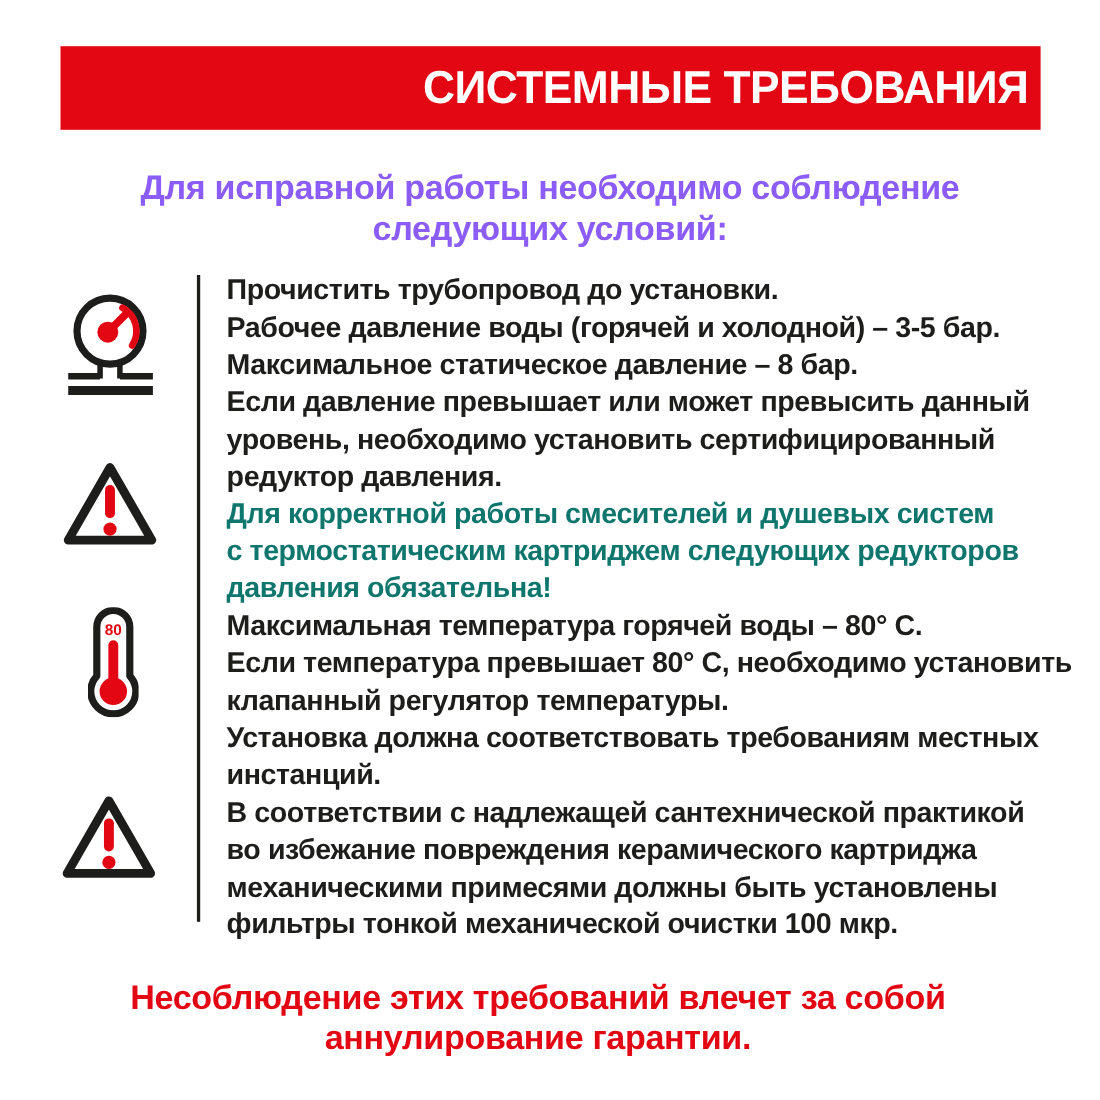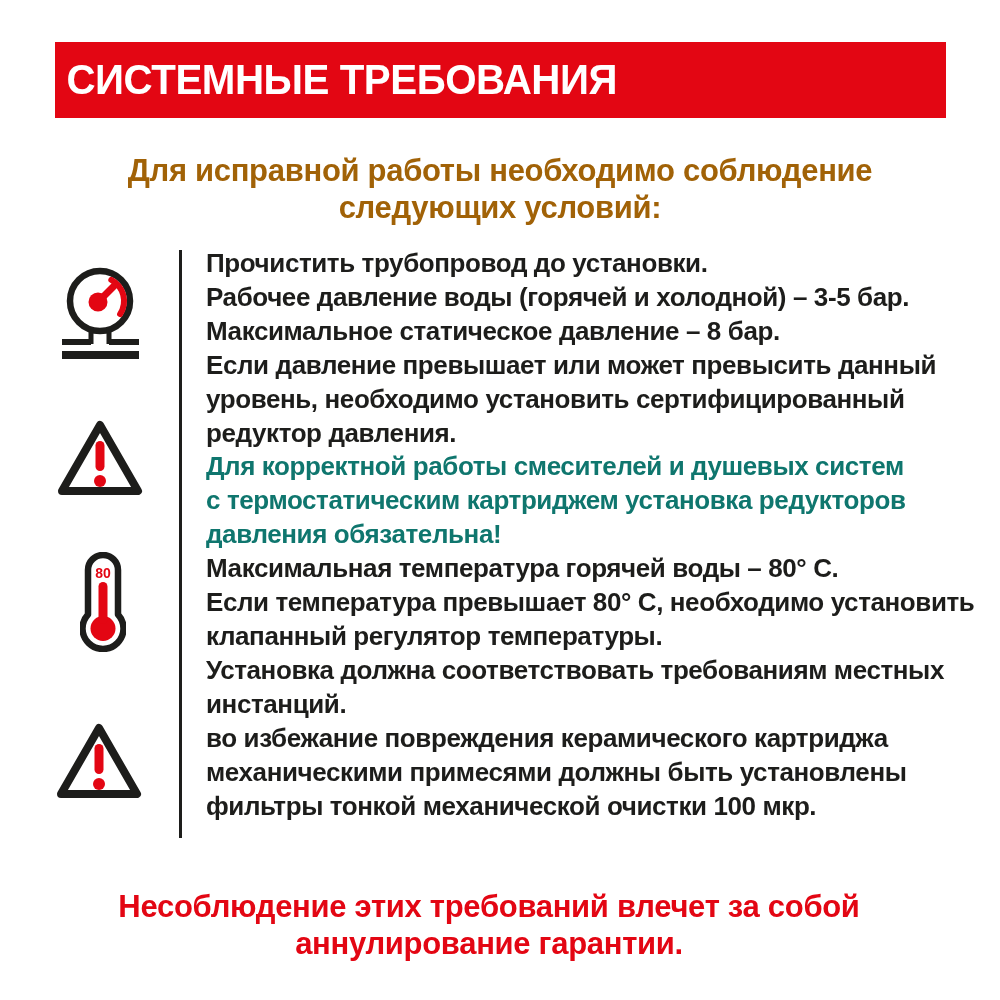--- a/index.html
+++ b/index.html
@@ -9,36 +9,36 @@
     background:#ffffff;
     overflow:hidden;
     font-family:"Liberation Sans", sans-serif;
   }
 
   
   .banner {
     position:absolute; left:55px; top:42px;
     width:891px; height:76px;
     background:#e30613;
-    display:flex; align-items:center; justify-content:flex-start;
+    display:flex; align-items:center; justify-content:flex-end;
   }
   .banner-title {
     color:#ffffff;
     font-weight:bold;
     font-size:42px;
     letter-spacing:-0.5px;
     transform:scaleX(0.96);
     white-space:nowrap;
   }
 
   
   .intro {
     position:absolute; left:0; top:152px; width:1000px;
     text-align:center;
-    color:#a16207;
+    color:#8b5cf6;
     font-weight:bold;
     font-size:31px;
     line-height:37px;
     letter-spacing:-0.3px;
   }
 
   
   .divider {
     position:absolute; left:179px; top:250px;
     width:3px; height:588px;
@@ -131,27 +131,28 @@
   </div>
 
   <div class="req-text">
     <div class="req-line">Прочистить трубопровод до установки.</div>
     <div class="req-line">Рабочее давление воды (горячей и холодной) – 3-5 бар.</div>
     <div class="req-line">Максимальное статическое давление – 8 бар.</div>
     <div class="req-line">Если давление превышает или может превысить данный</div>
     <div class="req-line">уровень, необходимо установить сертифицированный</div>
     <div class="req-line">редуктор давления.</div>
     <div class="req-line red">Для корректной работы смесителей и душевых систем</div>
-    <div class="req-line red">с термостатическим картриджем установка редукторов</div>
+    <div class="req-line red">с термостатическим картриджем следующих редукторов</div>
     <div class="req-line red">давления обязательна!</div>
     <div class="req-line">Максимальная температура горячей воды – 80° C.</div>
     <div class="req-line">Если температура превышает 80° C, необходимо установить</div>
     <div class="req-line">клапанный регулятор температуры.</div>
     <div class="req-line">Установка должна соответствовать требованиям местных</div>
     <div class="req-line">инстанций.</div>
+    <div class="req-line">В соответствии с надлежащей сантехнической практикой</div>
     <div class="req-line">во избежание повреждения керамического картриджа</div>
     <div class="req-line">механическими примесями должны быть установлены</div>
     <div class="req-line">фильтры тонкой механической очистки 100 мкр.</div>
   </div>
 
   <div class="footer">
     <div>Несоблюдение этих требований влечет за собой</div>
     <div>аннулирование гарантии.</div>
   </div>
 

